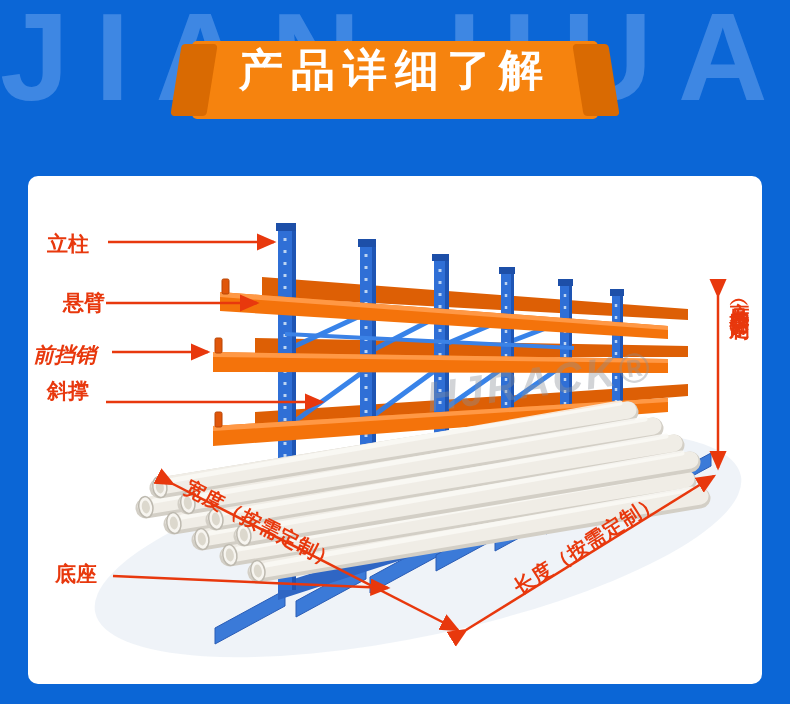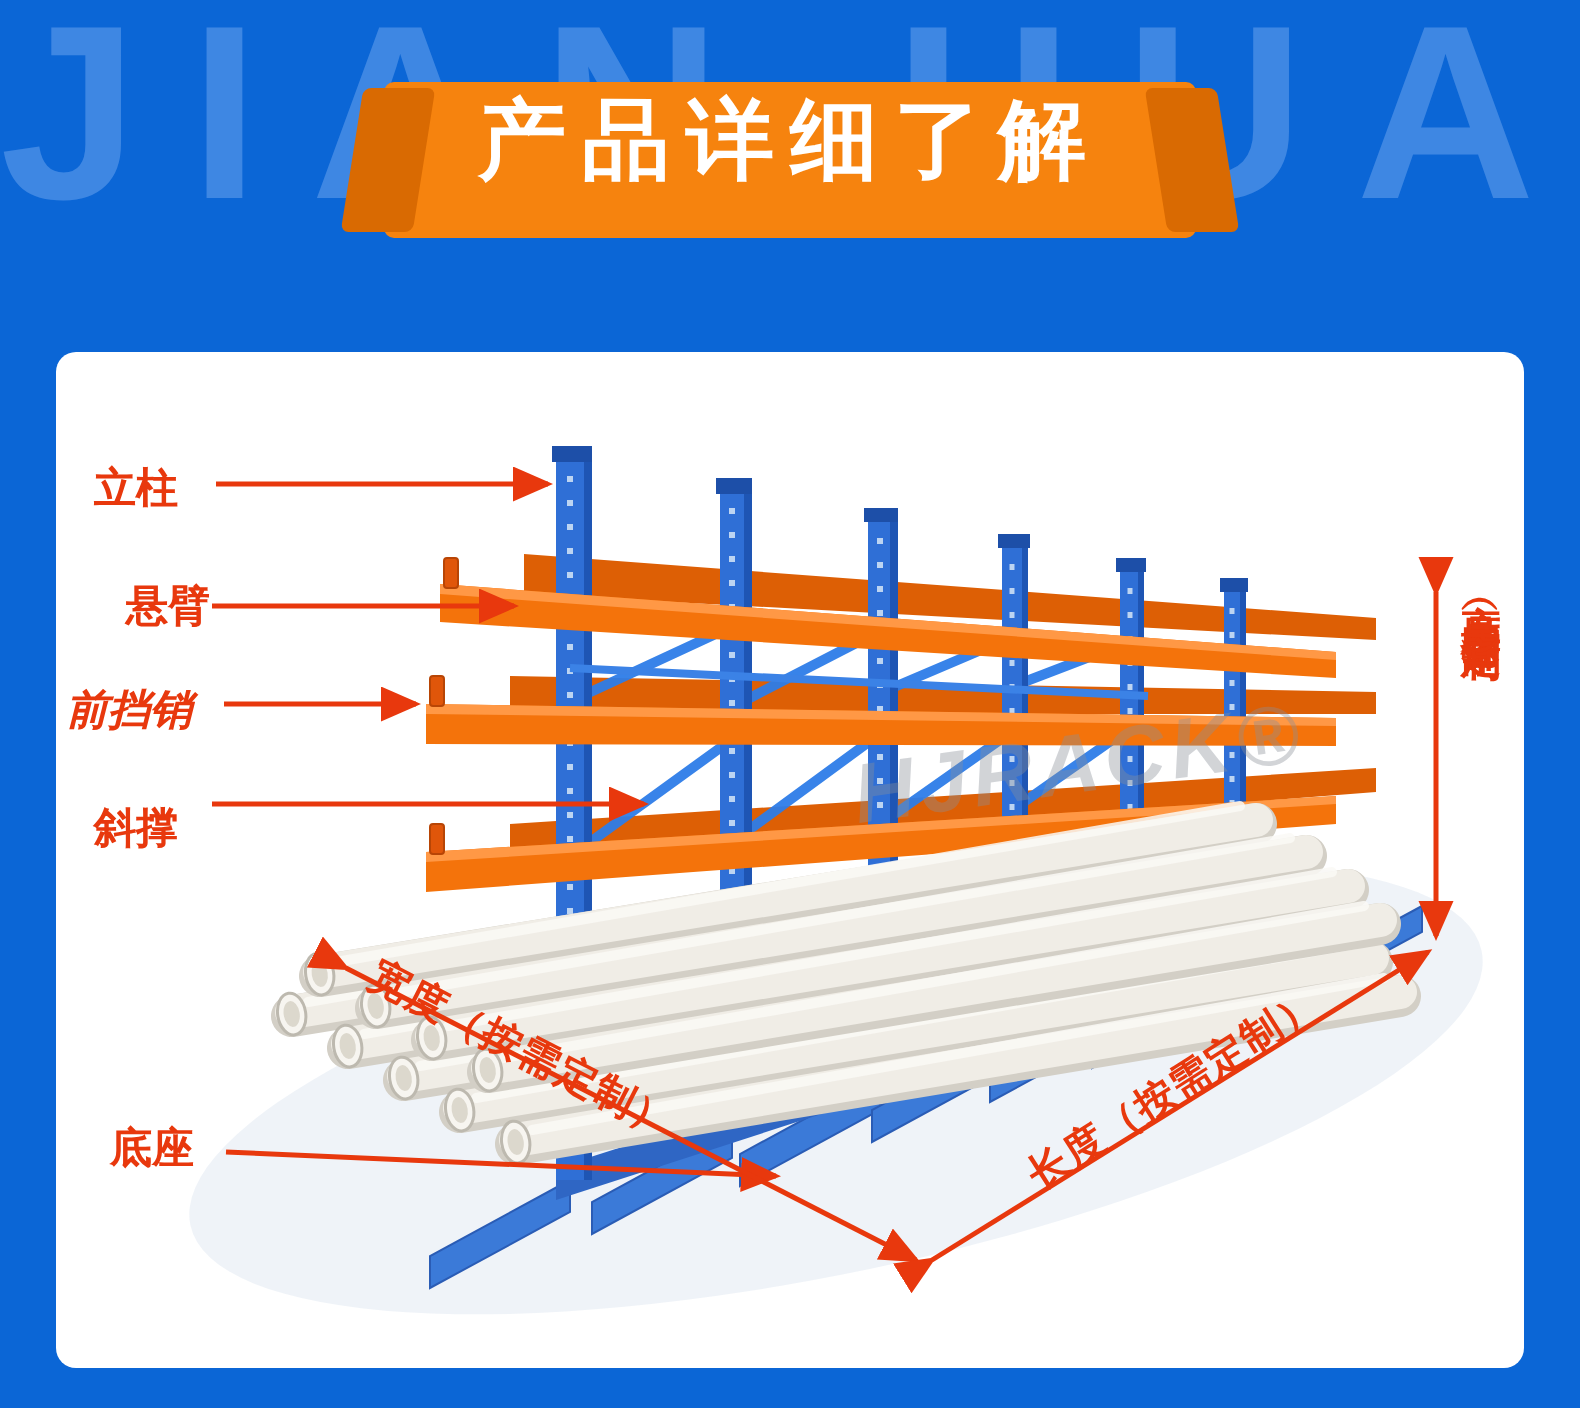--- a/index.html
+++ b/index.html
@@ -45,21 +45,21 @@
   .card svg.illustration { position:absolute; left:0; top:0; }
 
   
   .part-label {
     position:absolute; color:#e8380d; font-size:21px; font-weight:700;
     white-space:nowrap; z-index:3;
   }
   .lbl-upright   { left:19px; top:54px; }
   .lbl-arm       { left:19px; top:113px;margin-left:16px; }
   .lbl-pin       { left:5px;  top:165px;font-style:italic; }
-  .lbl-brace     { left:19px; top:224px; }
+  .lbl-brace     { left:19px; top:201px; }
   .lbl-base      { left:27px; top:384px; }
 
   
   .dim-text {
     position:absolute; color:#e8380d; font-size:20px; font-weight:700;
     white-space:nowrap; z-index:3; letter-spacing:1px;
   }
   .dim-height {
     left:699px; top:110px;
     writing-mode:vertical-rl; letter-spacing:3px;

